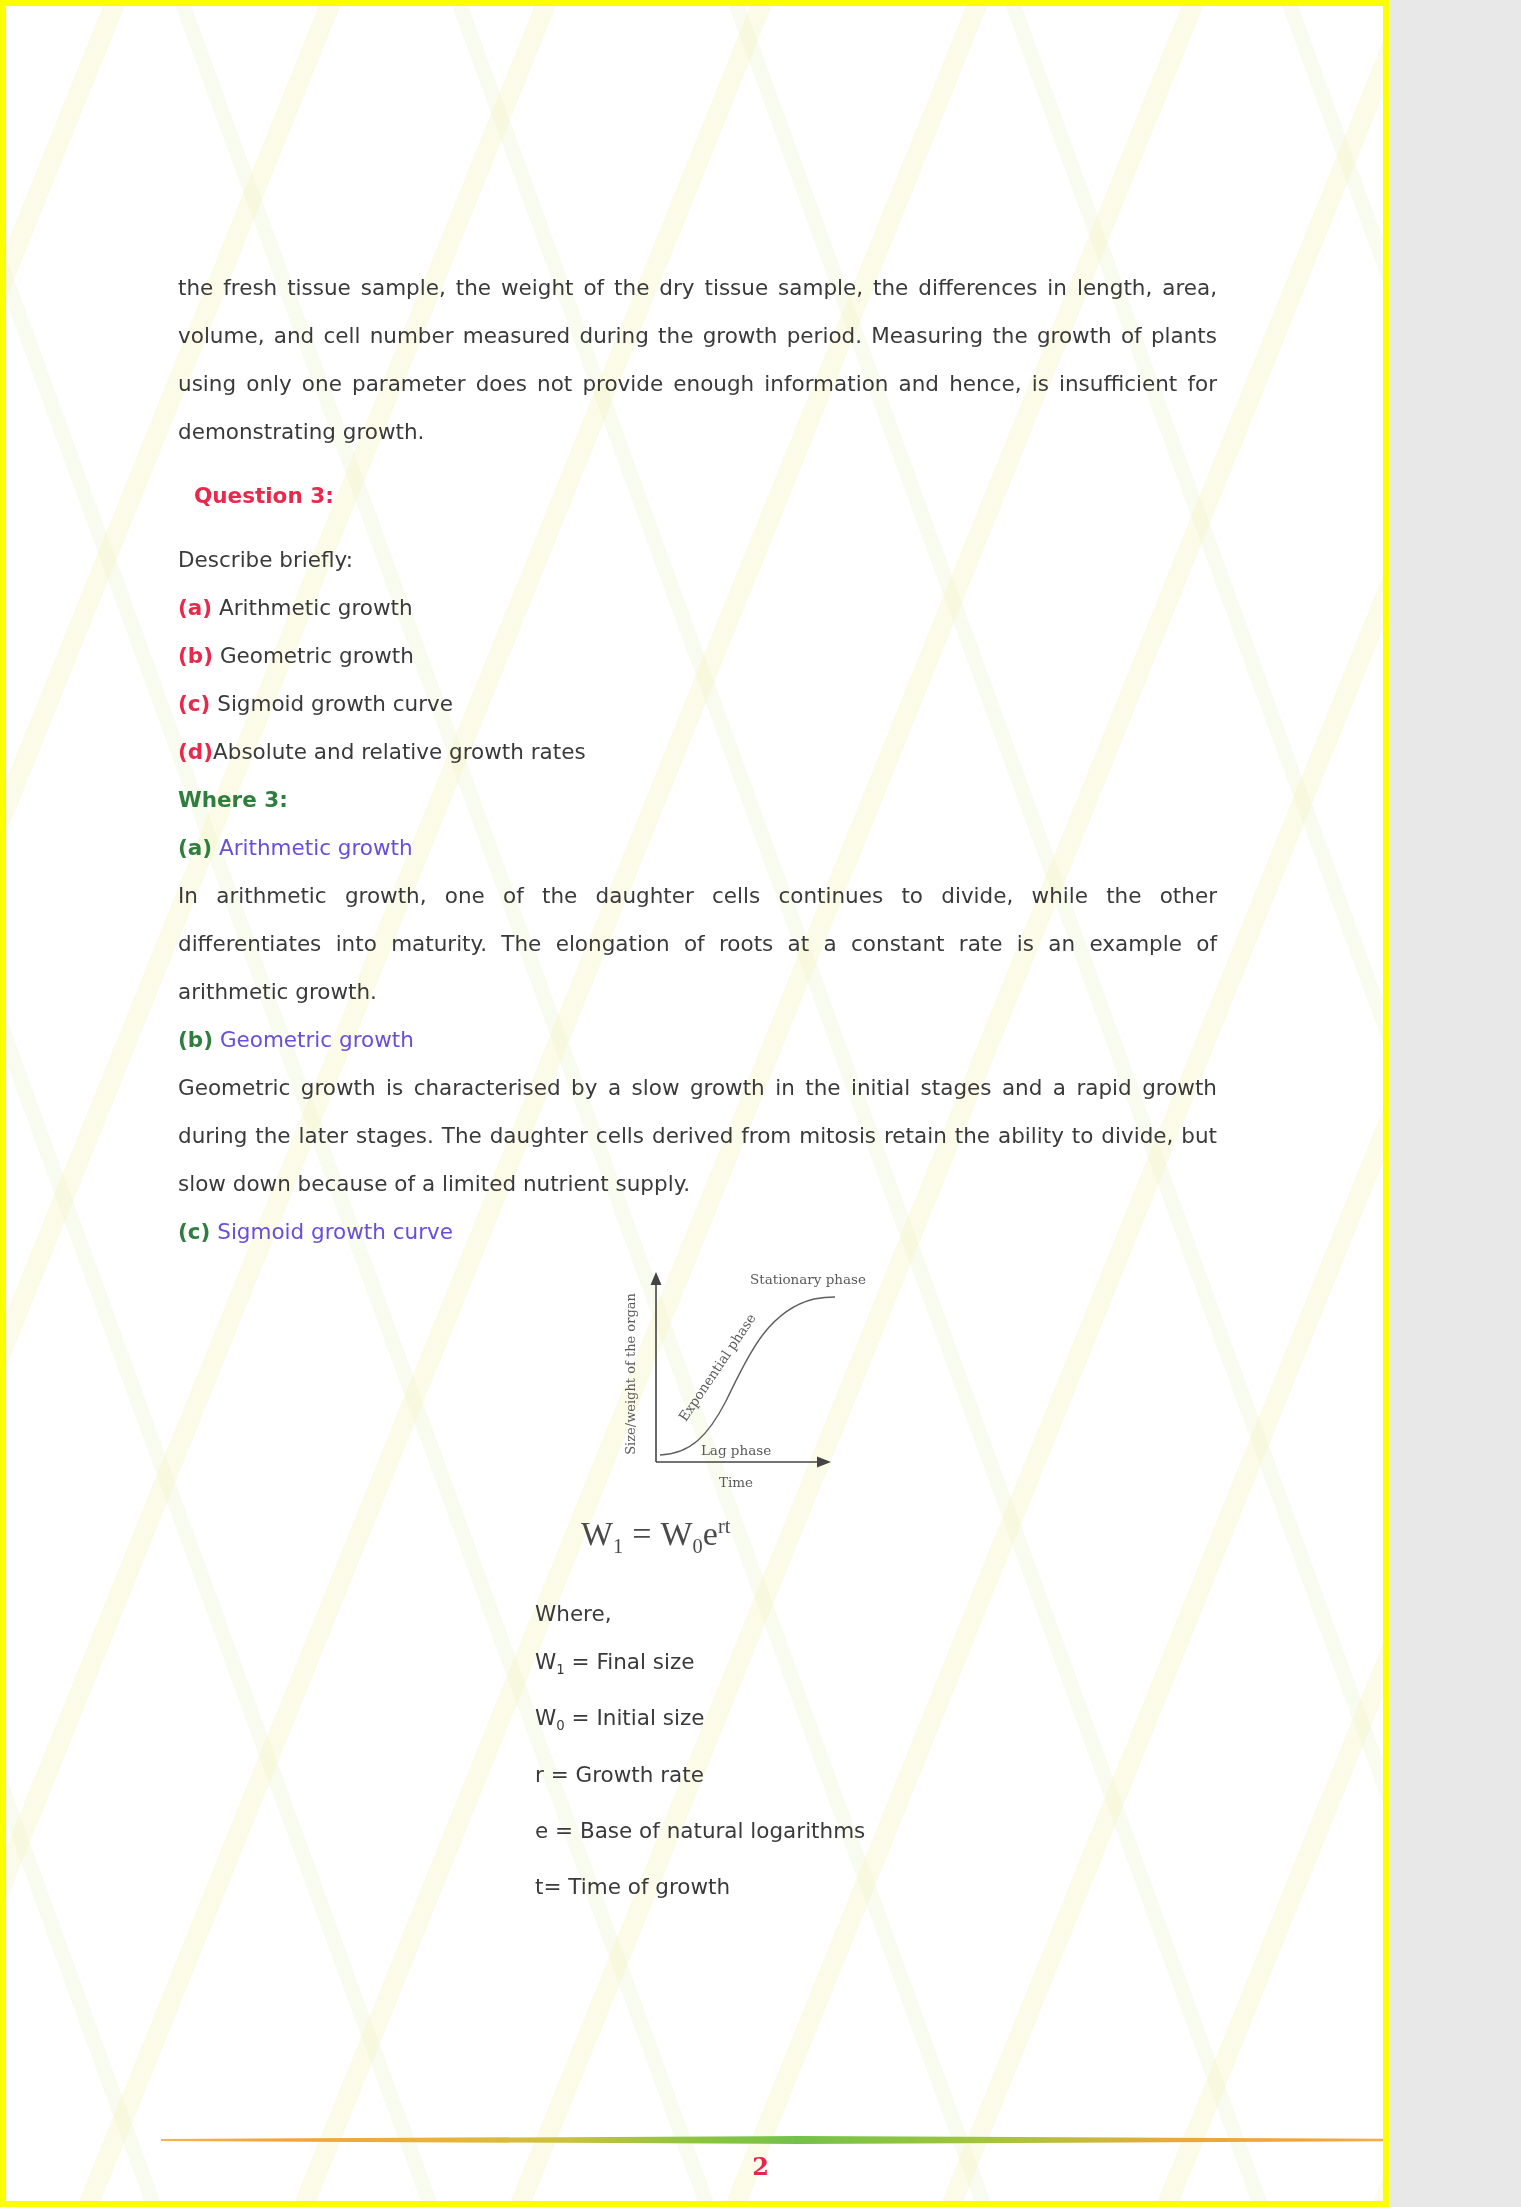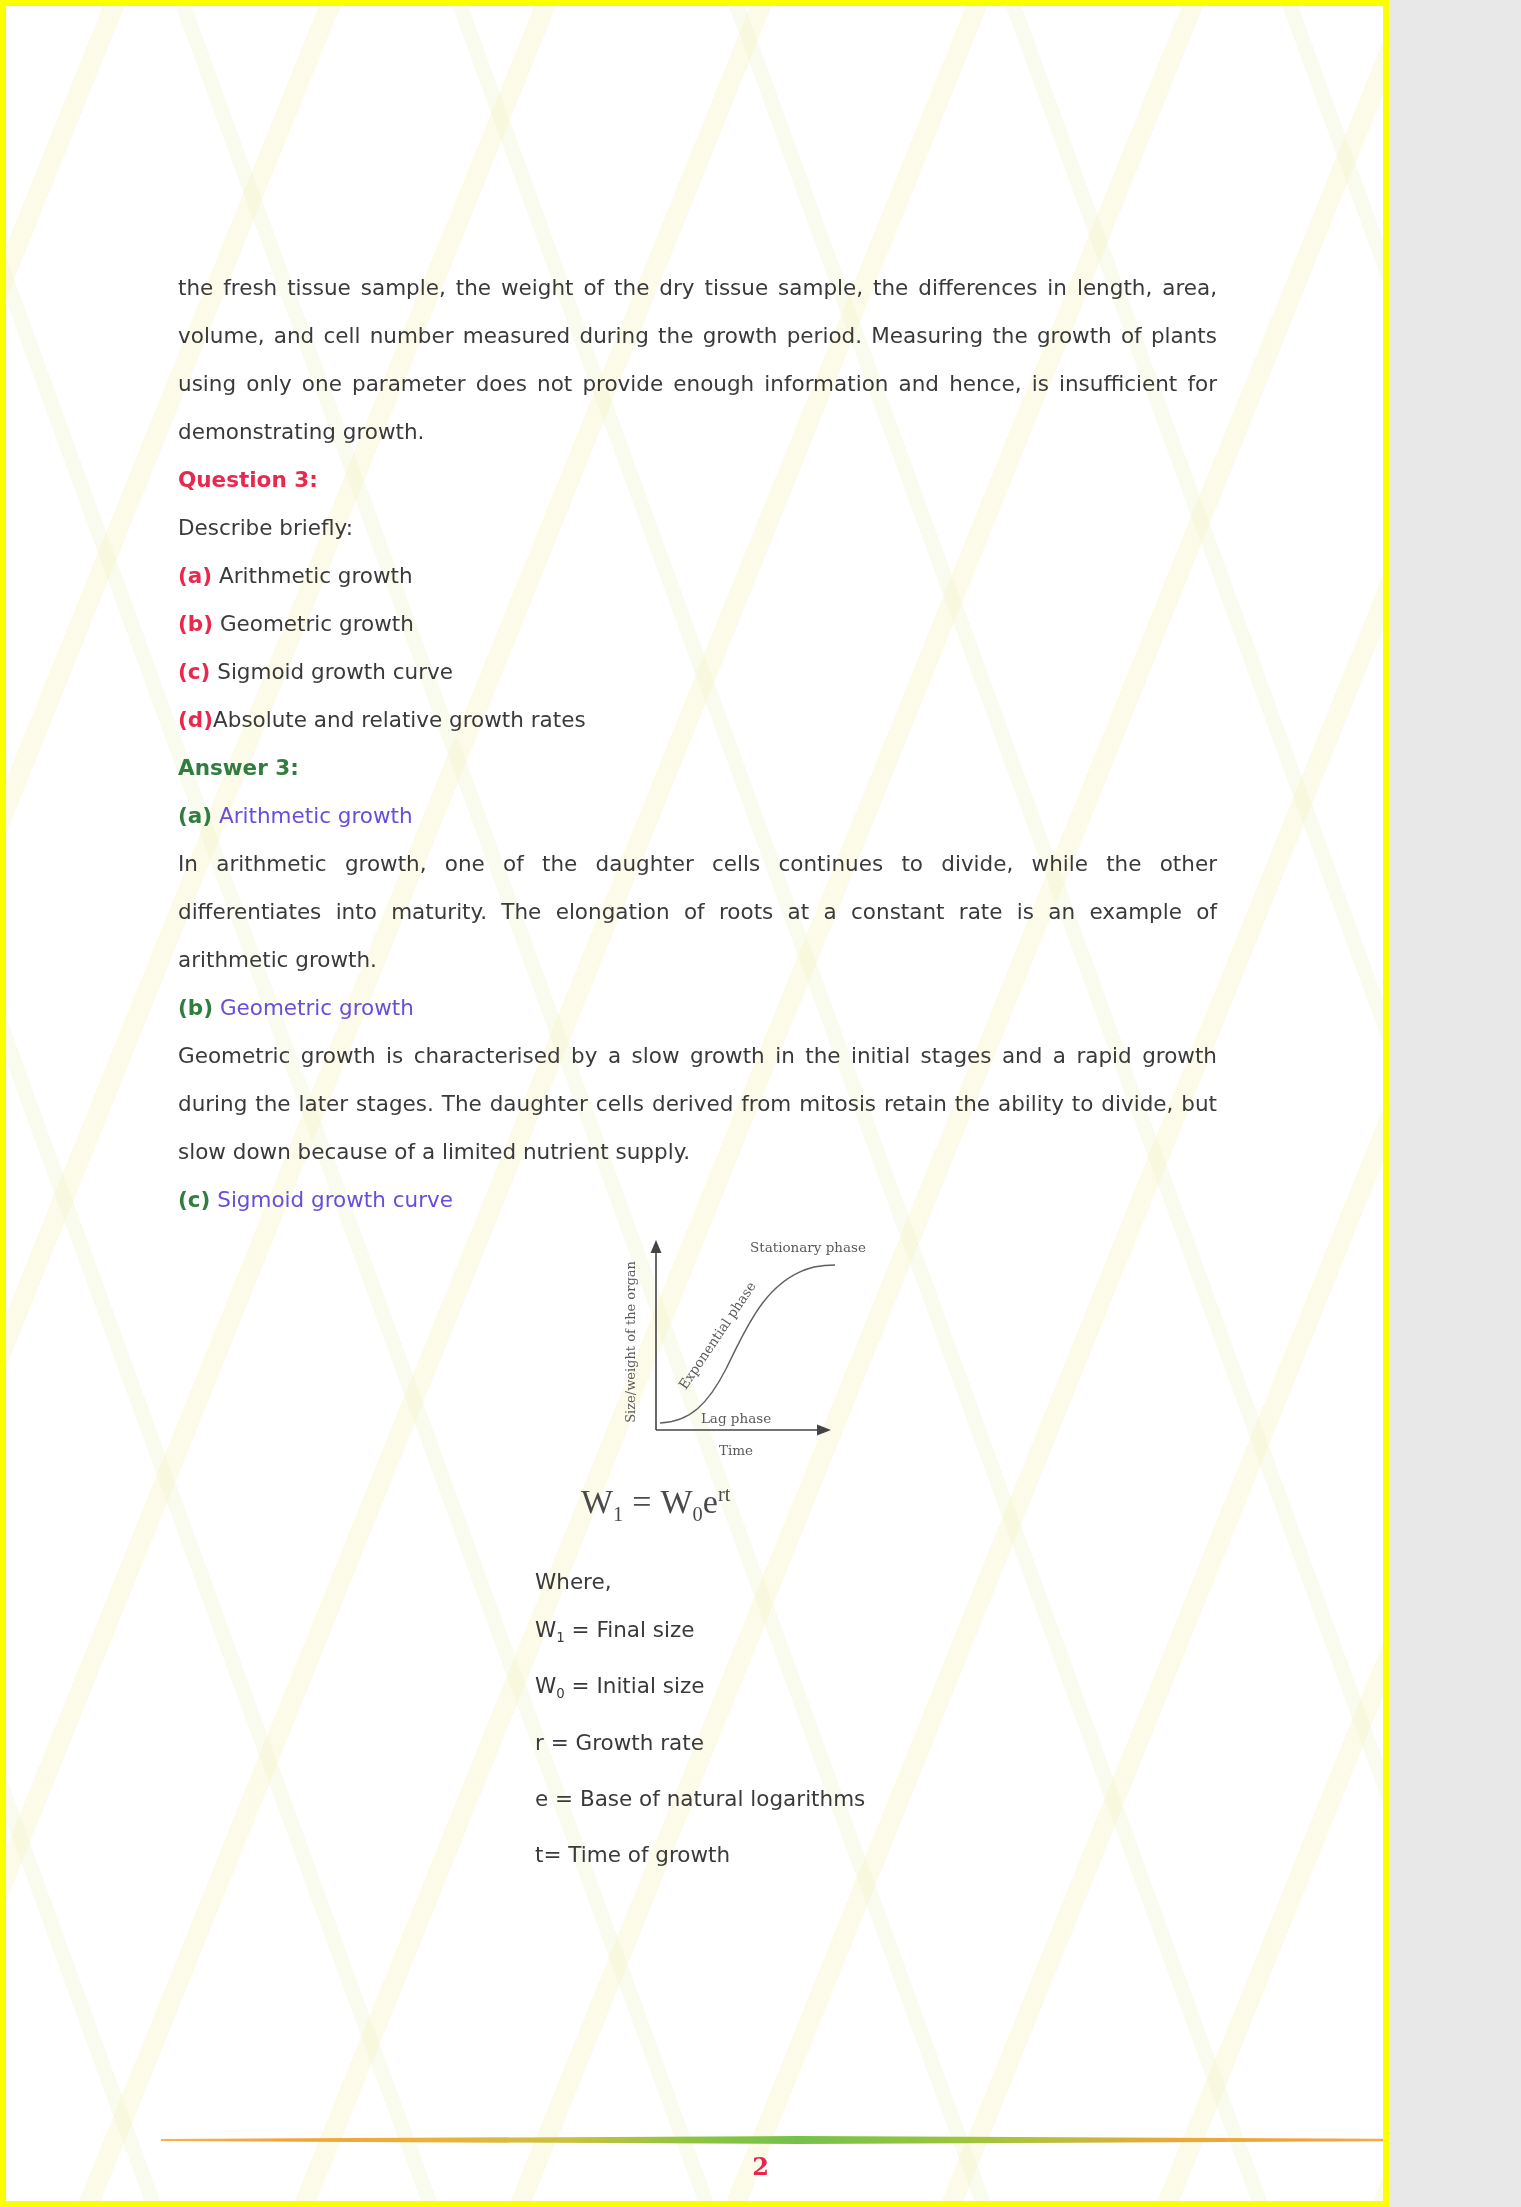--- a/index.html
+++ b/index.html
@@ -19,21 +19,21 @@
       repeating-linear-gradient(112deg, rgba(250,248,215,0) 0 90px, rgba(247,243,190,0.35) 90px 110px, rgba(250,248,215,0) 110px 200px),
       repeating-linear-gradient(70deg, rgba(235,245,215,0) 0 130px, rgba(228,240,190,0.25) 130px 145px, rgba(235,245,215,0) 145px 260px);
   }
   .content {
     position:relative;
     padding:258px 166px 0 172px;
     font-size:21.5px;
     line-height:48px;
   }
   p.body-text { margin:0; text-align:justify; }
-  .heading-red   { margin:0; color:#e8294d; font-weight:bold; }
+  .heading-red   { margin:16px; color:#e8294d; font-weight:bold; }
   .heading-green { margin:0; color:#2f7d3f; font-weight:bold; }
   .plain-line    { margin:0; }
   .q-item        { margin:0; }
   .marker-red    { color:#e8294d; font-weight:bold; }
   .marker-green  { color:#2f7d3f; font-weight:bold; }
   .link-purple   { color:#6a4ed9; }
 
   .figure-wrap { margin:10px 0 0 440px; width:330px; height:230px; }
   .figure-wrap svg { display:block; }
   .fig-text { font-family:"DejaVu Serif", serif; fill:#5a5a5a; }
@@ -79,21 +79,21 @@
     <p class="body-text">the fresh tissue sample, the weight of the dry tissue sample, the differences in length, area, volume, and cell number measured during the growth period. Measuring the growth of plants using only one parameter does not provide enough information and hence, is insufficient for demonstrating growth.</p>
 
     <p class="heading-red">Question 3:</p>
     <p class="plain-line">Describe briefly:</p>
 
     <p class="q-item"><span class="marker-red">(a)</span><span> Arithmetic growth</span></p>
     <p class="q-item"><span class="marker-red">(b)</span><span> Geometric growth</span></p>
     <p class="q-item"><span class="marker-red">(c)</span><span> Sigmoid growth curve</span></p>
     <p class="q-item"><span class="marker-red">(d)</span><span>Absolute and relative growth rates</span></p>
 
-    <p class="heading-green">Answer 3:</p>
+    <p class="heading-green">Where 3:</p>
 
     <p class="q-item"><span class="marker-green">(a)</span><span class="link-purple"> Arithmetic growth</span></p>
     <p class="body-text">In arithmetic growth, one of the daughter cells continues to divide, while the other differentiates into maturity. The elongation of roots at a constant rate is an example of arithmetic growth.</p>
 
     <p class="q-item"><span class="marker-green">(b)</span><span class="link-purple"> Geometric growth</span></p>
     <p class="body-text">Geometric growth is characterised by a slow growth in the initial stages and a rapid growth during the later stages. The daughter cells derived from mitosis retain the ability to divide, but slow down because of a limited nutrient supply.</p>
 
     <p class="q-item"><span class="marker-green">(c)</span><span class="link-purple"> Sigmoid growth curve</span></p>
 
     <div class="figure-wrap">

